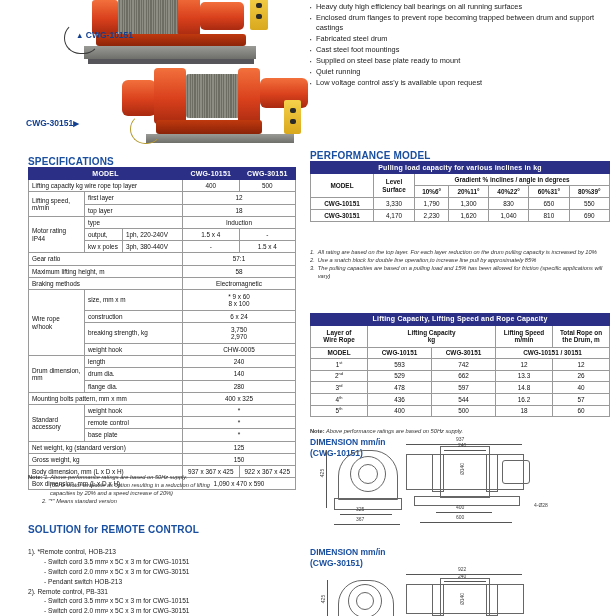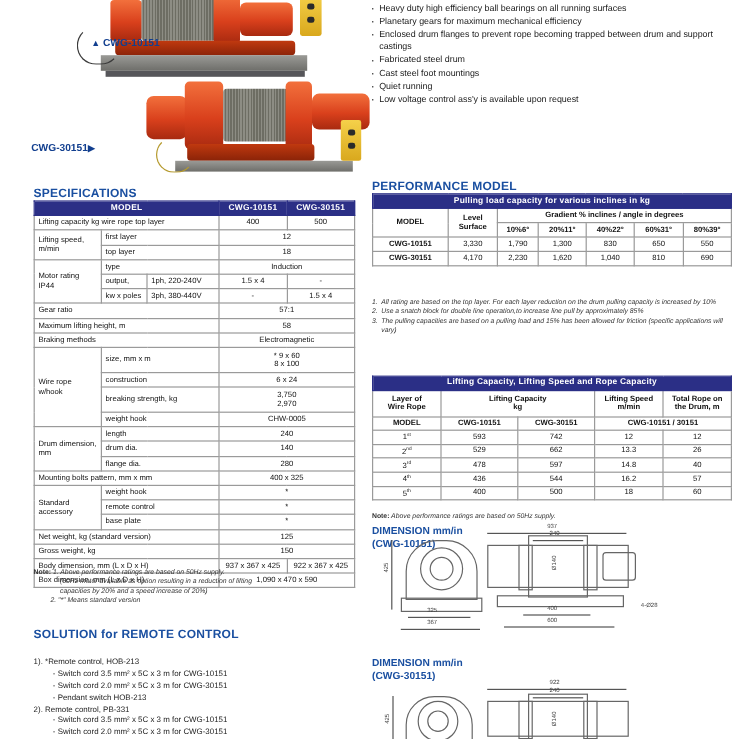--- a/index.html
+++ b/index.html
@@ -136,24 +136,24 @@
       <span>CWG-10151</span>
     </div>
     <div class="cap c2">
       <span>CWG-30151</span><span class="tri">▶</span>
     </div>
   </div>
 
   <div class="features">
     <ul id="features-ul">
         <li>Heavy duty high efficiency ball bearings on all running surfaces</li>
-        <li>Planetary gears for maximum mechanical efficiency</li>
         <li>Enclosed drum flanges to prevent rope becoming trapped between drum and support castings</li>
         <li>Fabricated steel drum</li>
         <li>Cast steel foot mountings</li>
+        <li>Supplied on steel base plate ready to mount</li>
         <li>Quiet running</li>
         <li>Low voltage control ass'y is available upon request</li>
       </ul>
   </div>
 
   <div class="specs">
     <div class="sec-title">SPECIFICATIONS</div>
     <table>
       <tbody>
           <tr>

